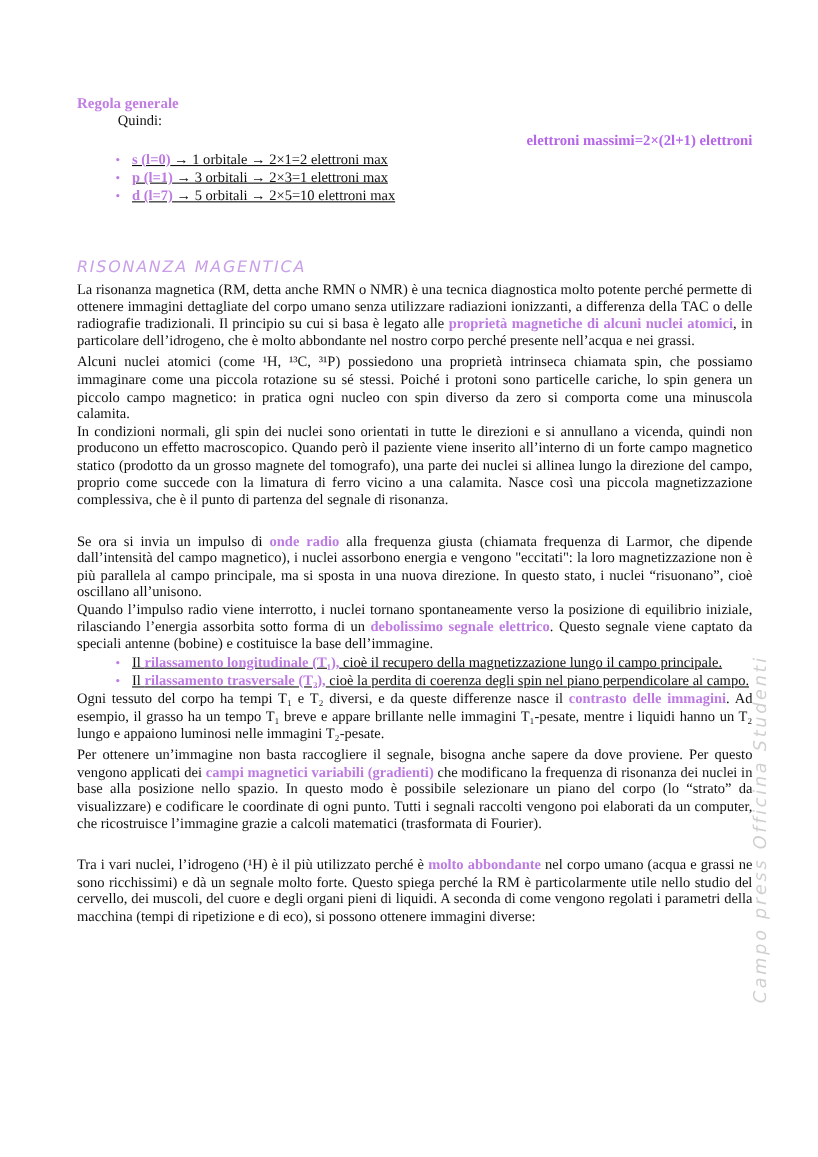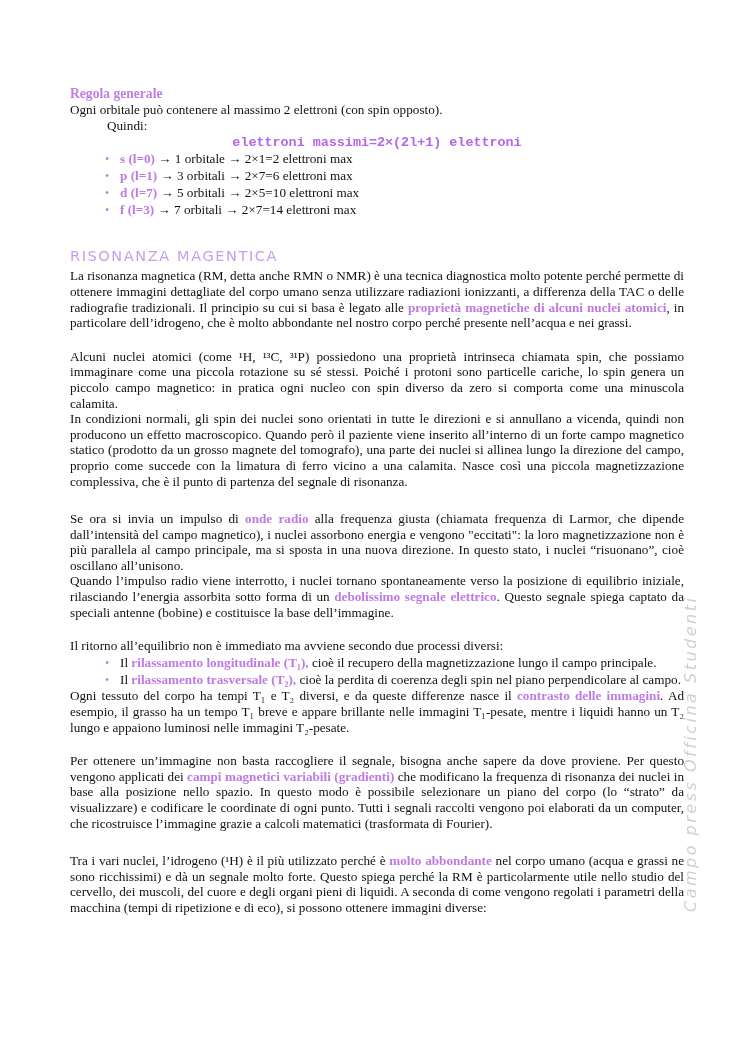--- a/index.html
+++ b/index.html
@@ -17,56 +17,57 @@
     padding:86px 60px 0 70px;
   }
   p, .line {
     margin:0;
     font-size:13.2px;
     line-height:15.6px;
     text-align:justify;
   }
   .left { text-align:left; }
   .indent { padding-left:37px; }
-  .gap { margin-top:18px; }
+  .gap { margin-top:4px; }
   .gap-lg { margin-top:22px; }
   .purple-heading {
     margin:0;
     font-size:13.6px;
     font-weight:bold;
     color:#c07ee2;
     text-align:left;
   }
   .formula {
     margin:2px 0 1px 0;
-    text-align:center;
+    text-align:right;
     font-weight:bold;
     font-size:13.4px;
     color:#b465e8;
-    font-family:Liberation Mono, monospace;
   }
   .accent { color:#bd7ae2; font-weight:bold; }
   ul.dotlist { margin:1px 0 0 0; padding:0 0 0 50px; }
   ul.dotlist li {
     list-style:none;
     position:relative;
     font-size:13.2px;
     line-height:16.8px;
     text-align:justify;
+    text-decoration:underline;
   }
   ul.dotlist li::before {
     content:"\2022";
     position:absolute;
     left:-15px;
     color:#bd7ae2;
     font-size:12px;
   }
   .script-heading {
-    margin:30px 0 4px 0;
+    margin:48px 0 4px 0;
     font-family:"DejaVu Sans", sans-serif;
+    font-style:italic;
     font-weight:400;
     font-size:14.5px;
     letter-spacing:1.6px;
     color:#c89fe8;
     text-align:left;
   }
   .watermark {
     position:absolute;
     top:498px;
     right:44px;
@@ -81,42 +82,39 @@
     opacity:0.42;
     white-space:nowrap;
   }
 </style>
 </head>
 <body>
 
 <div class="page">
 
   <h2 class="purple-heading">Regola generale</h2>
-  <p class="left">Ogni orbitale può contenere al massimo 2 elettroni (con spin opposto).</p>
   <p class="left indent">Quindi:</p>
   <div class="formula">elettroni massimi=2×(2l+1) elettroni</div>
 
   <ul class="dotlist">
     <li><span class="accent">s (l=0)</span><span> → 1 orbitale → 2×1=2 elettroni max</span></li>
-    <li><span class="accent">p (l=1)</span><span> → 3 orbitali → 2×7=6 elettroni max</span></li>
+    <li><span class="accent">p (l=1)</span><span> → 3 orbitali → 2×3=1 elettroni max</span></li>
     <li><span class="accent">d (l=7)</span><span> → 5 orbitali → 2×5=10 elettroni max</span></li>
-    <li><span class="accent">f (l=3)</span><span> → 7 orbitali → 2×7=14 elettroni max</span></li>
   </ul>
 
   <h2 class="script-heading">RISONANZA MAGENTICA</h2>
 
   <p><span>La risonanza magnetica (RM, detta anche RMN o NMR) è una tecnica diagnostica molto potente perché permette di ottenere immagini dettagliate del corpo umano senza utilizzare radiazioni ionizzanti, a differenza della TAC o delle radiografie tradizionali. Il principio su cui si basa è legato alle </span><span class="accent">proprietà magnetiche di alcuni nuclei atomici</span><span>, in particolare dell’idrogeno, che è molto abbondante nel nostro corpo perché presente nell’acqua e nei grassi.</span></p>
 
   <p class="gap"><span>Alcuni nuclei atomici (come ¹H, ¹³C, ³¹P) possiedono una proprietà intrinseca chiamata spin, che possiamo immaginare come una piccola rotazione su sé stessi. Poiché i protoni sono particelle cariche, lo spin genera un piccolo campo magnetico: in pratica ogni nucleo con spin diverso da zero si comporta come una minuscola calamita.</span></p>
   <p><span>In condizioni normali, gli spin dei nuclei sono orientati in tutte le direzioni e si annullano a vicenda, quindi non producono un effetto macroscopico. Quando però il paziente viene inserito all’interno di un forte campo magnetico statico (prodotto da un grosso magnete del tomografo), una parte dei nuclei si allinea lungo la direzione del campo, proprio come succede con la limatura di ferro vicino a una calamita. Nasce così una piccola magnetizzazione complessiva, che è il punto di partenza del segnale di risonanza.</span></p>
 
   <p class="gap-lg"><span>Se ora si invia un impulso di </span><span class="accent">onde radio</span><span> alla frequenza giusta (chiamata frequenza di Larmor, che dipende dall’intensità del campo magnetico), i nuclei assorbono energia e vengono "eccitati": la loro magnetizzazione non è più parallela al campo principale, ma si sposta in una nuova direzione. In questo stato, i nuclei “risuonano”, cioè oscillano all’unisono.</span></p>
-  <p><span>Quando l’impulso radio viene interrotto, i nuclei tornano spontaneamente verso la posizione di equilibrio iniziale, rilasciando l’energia assorbita sotto forma di un </span><span class="accent">debolissimo segnale elettrico</span><span>. Questo segnale spiega captato da speciali antenne (bobine) e costituisce la base dell’immagine.</span></p>
+  <p><span>Quando l’impulso radio viene interrotto, i nuclei tornano spontaneamente verso la posizione di equilibrio iniziale, rilasciando l’energia assorbita sotto forma di un </span><span class="accent">debolissimo segnale elettrico</span><span>. Questo segnale viene captato da speciali antenne (bobine) e costituisce la base dell’immagine.</span></p>
 
-  <p class="gap"><span>Il ritorno all’equilibrio non è immediato ma avviene secondo due processi diversi:</span></p>
   <ul class="dotlist">
     <li><span>Il </span><span class="accent">rilassamento longitudinale (T₁),</span><span> cioè il recupero della magnetizzazione lungo il campo principale.</span></li>
     <li><span>Il </span><span class="accent">rilassamento trasversale (T₂),</span><span> cioè la perdita di coerenza degli spin nel piano perpendicolare al campo.</span></li>
   </ul>
   <p><span>Ogni tessuto del corpo ha tempi T₁ e T₂ diversi, e da queste differenze nasce il </span><span class="accent">contrasto delle immagini</span><span>. Ad esempio, il grasso ha un tempo T₁ breve e appare brillante nelle immagini T₁-pesate, mentre i liquidi hanno un T₂ lungo e appaiono luminosi nelle immagini T₂-pesate.</span></p>
 
   <p class="gap"><span>Per ottenere un’immagine non basta raccogliere il segnale, bisogna anche sapere da dove proviene. Per questo vengono applicati dei </span><span class="accent">campi magnetici variabili (gradienti)</span><span> che modificano la frequenza di risonanza dei nuclei in base alla posizione nello spazio. In questo modo è possibile selezionare un piano del corpo (lo “strato” da visualizzare) e codificare le coordinate di ogni punto. Tutti i segnali raccolti vengono poi elaborati da un computer, che ricostruisce l’immagine grazie a calcoli matematici (trasformata di Fourier).</span></p>
 
   <p class="gap-lg"><span>Tra i vari nuclei, l’idrogeno (¹H) è il più utilizzato perché è </span><span class="accent">molto abbondante</span><span> nel corpo umano (acqua e grassi ne sono ricchissimi) e dà un segnale molto forte. Questo spiega perché la RM è particolarmente utile nello studio del cervello, dei muscoli, del cuore e degli organi pieni di liquidi. A seconda di come vengono regolati i parametri della macchina (tempi di ripetizione e di eco), si possono ottenere immagini diverse:</span></p>
 

